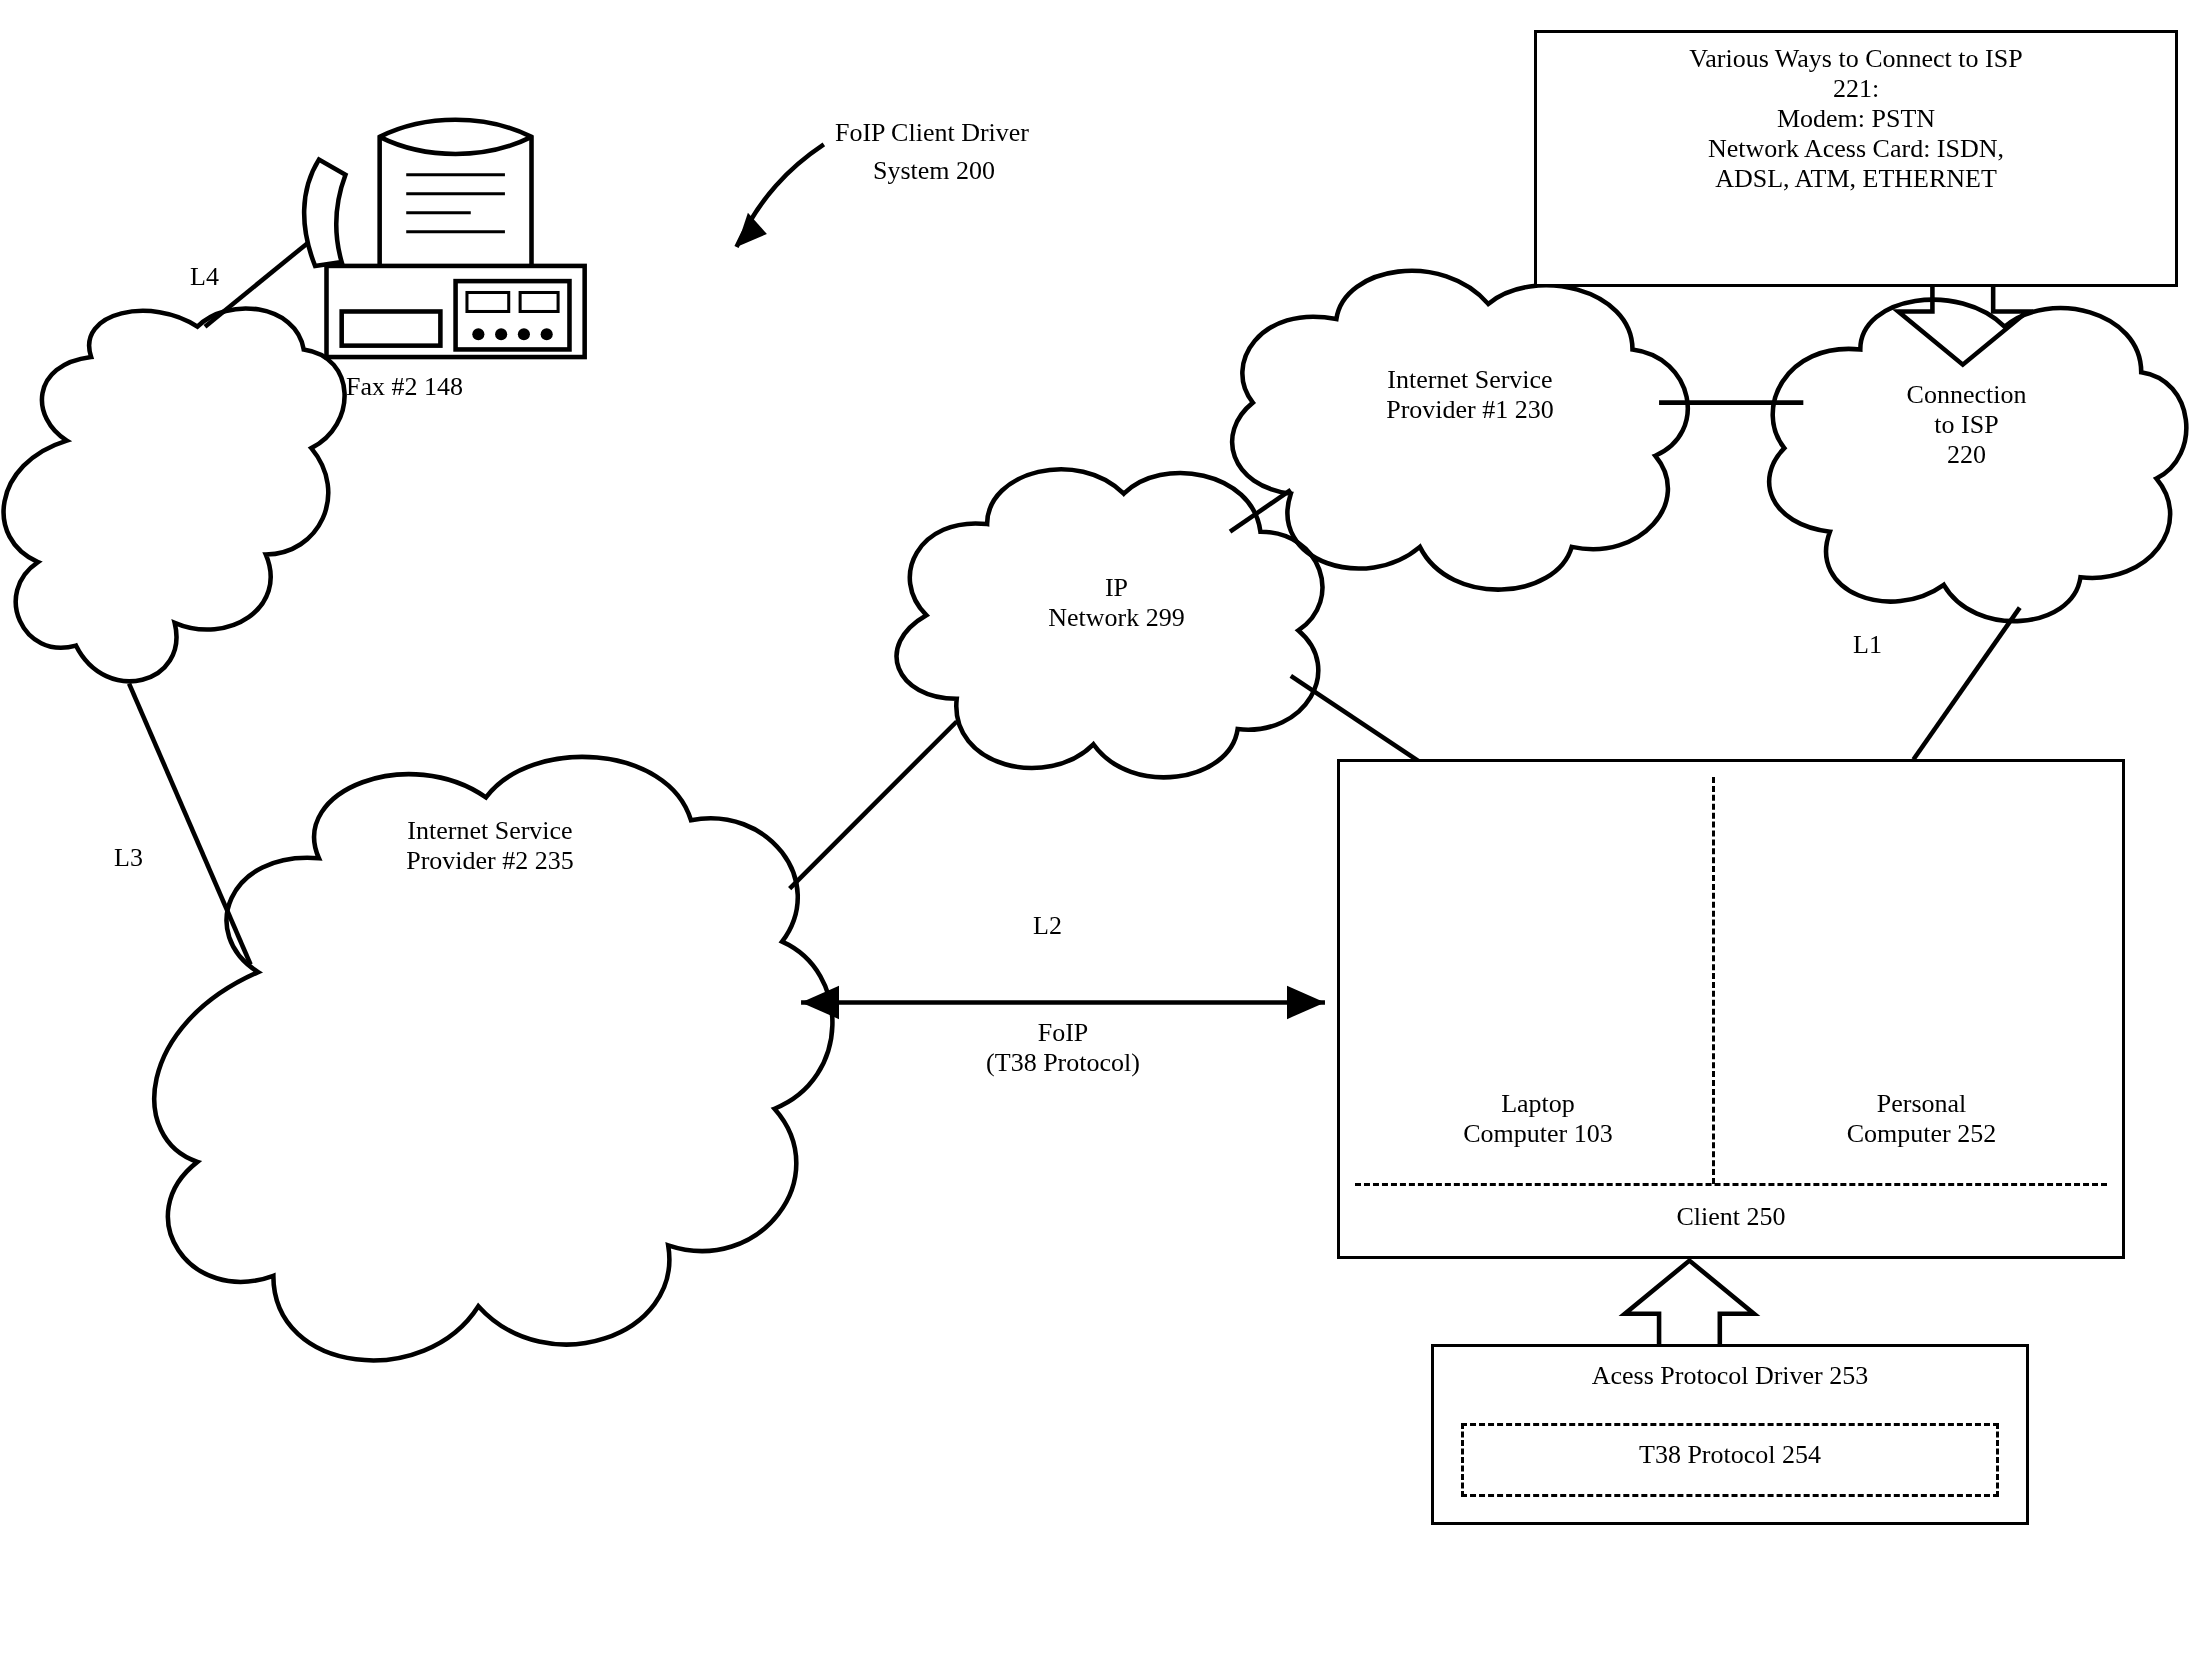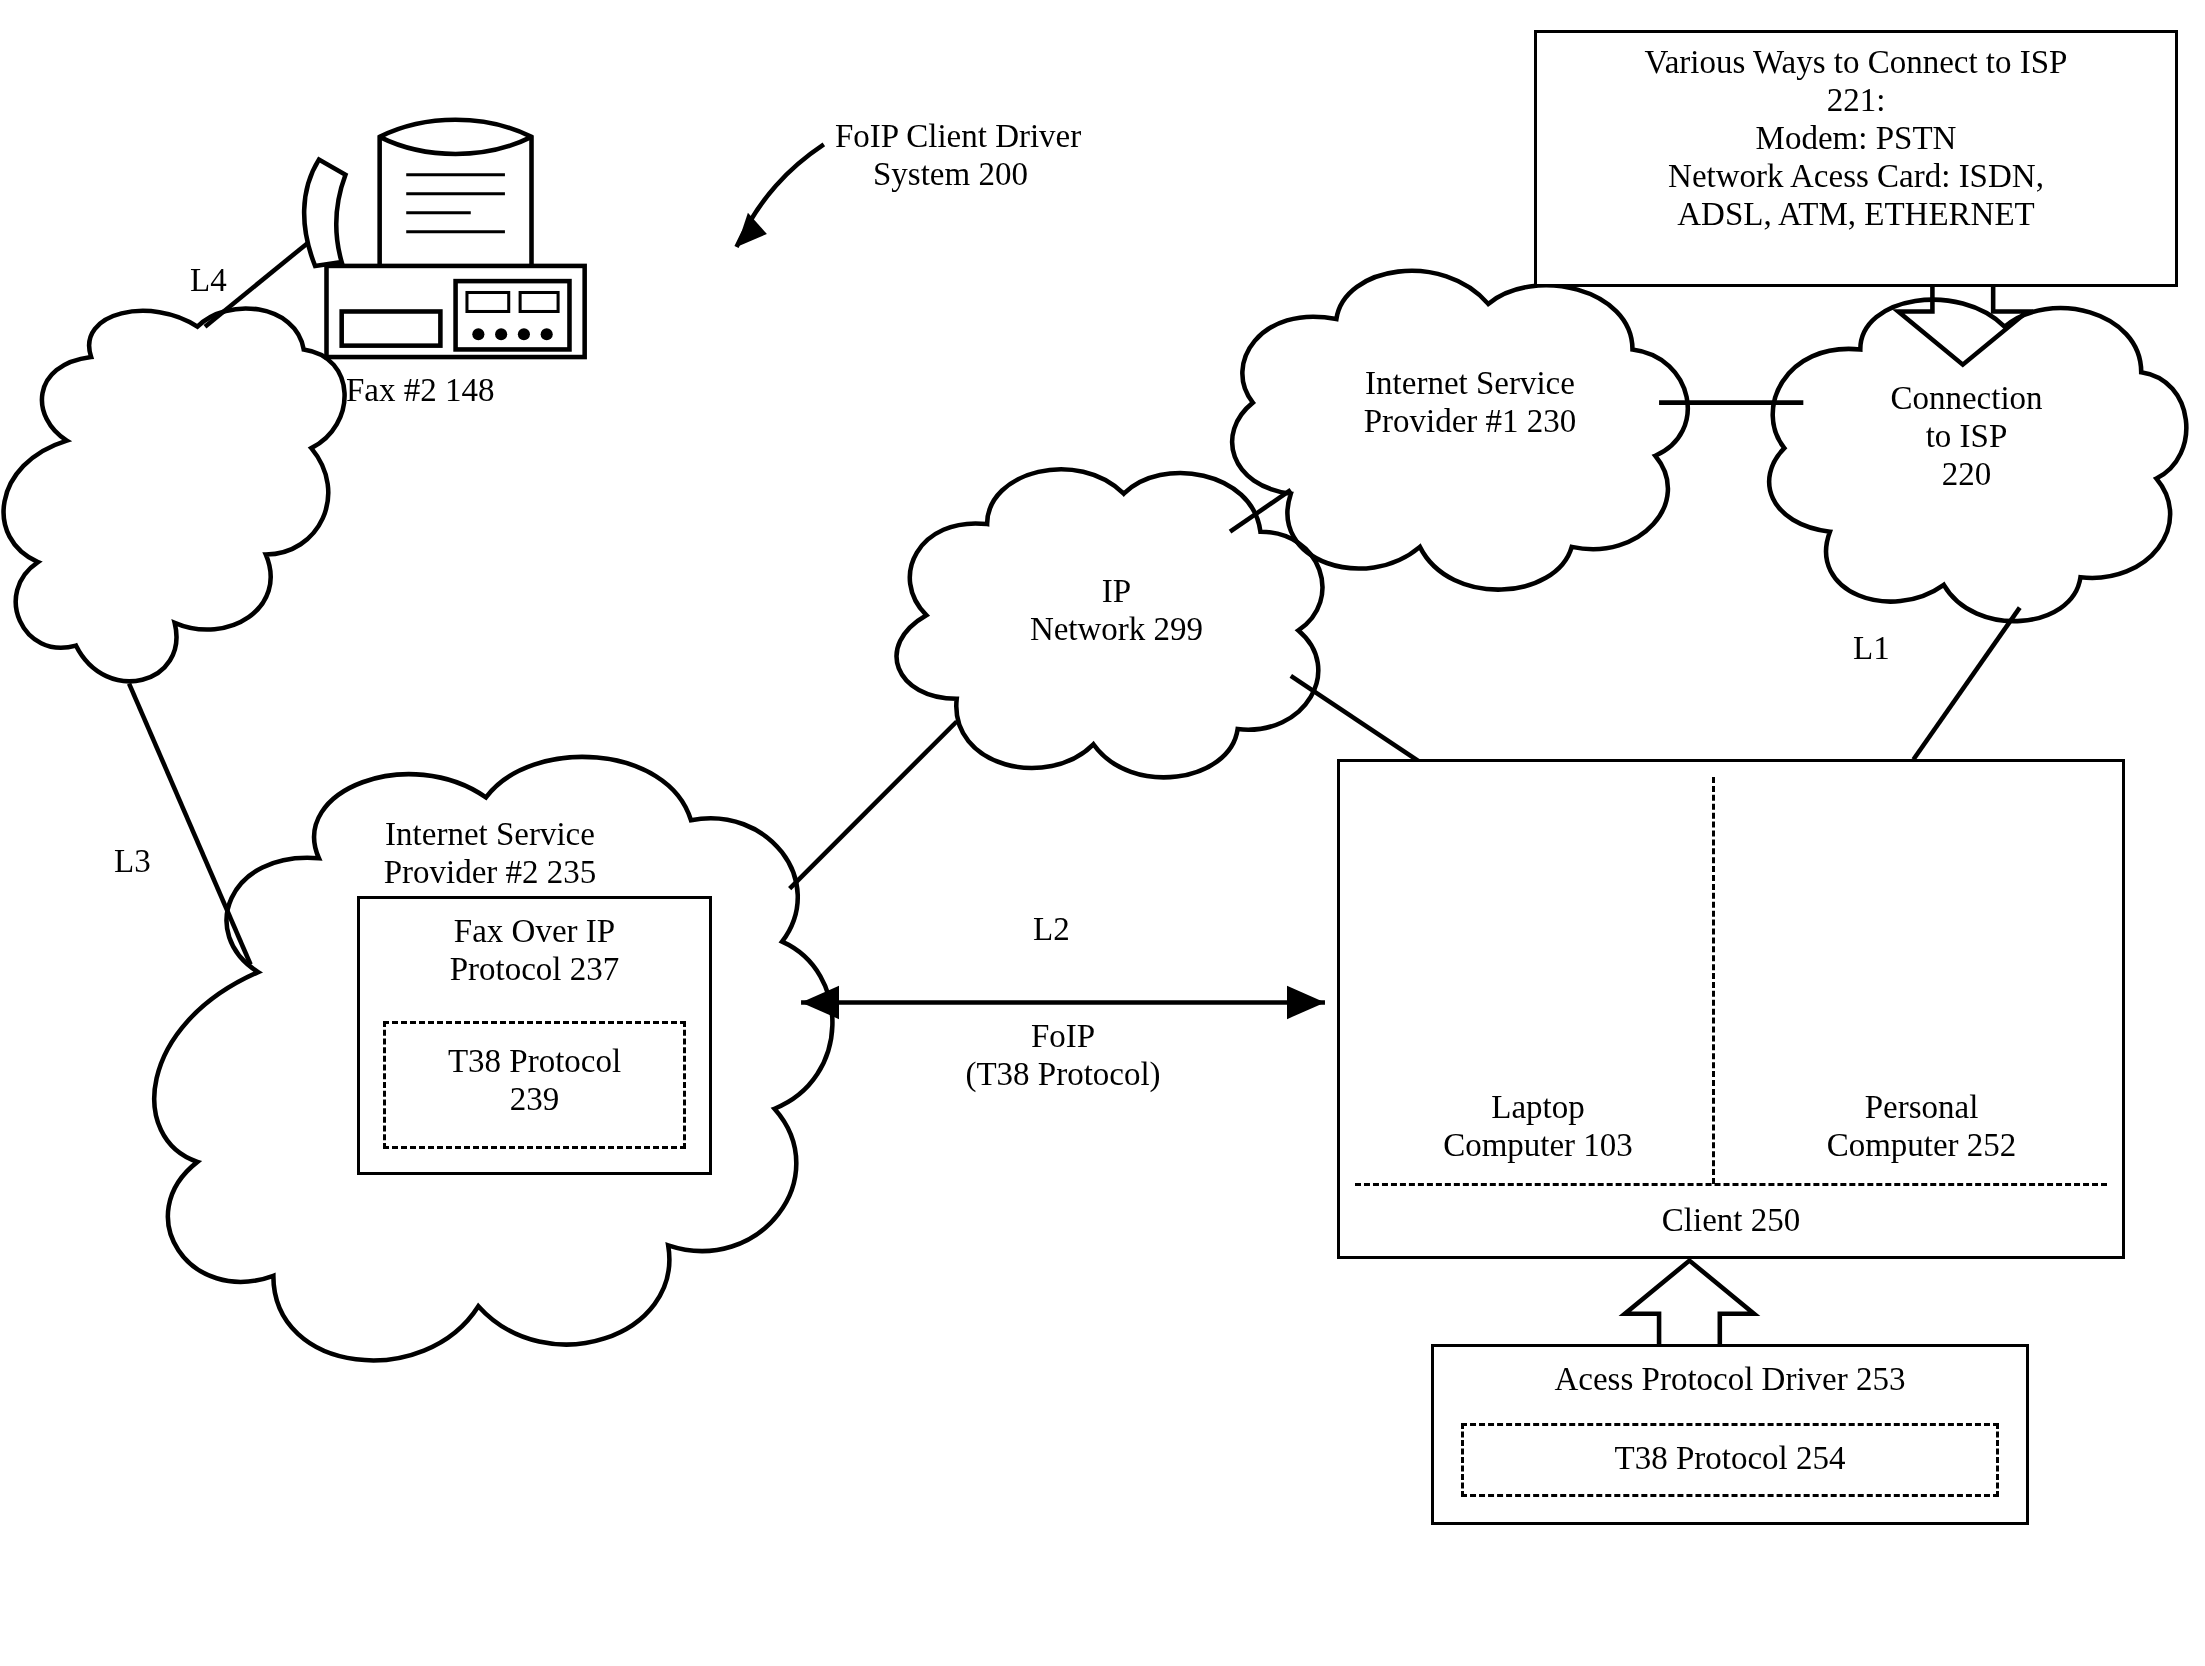--- a/index.html
+++ b/index.html
@@ -1,17 +1,17 @@
 <!DOCTYPE html>
 <html style="font-size:12px"><head>
 <meta charset="utf-8">
 <style>
   html,body{margin:0;padding:0;background:#fff;font-family:"Times New Roman",Times,serif;color:#000;}
   #stage{position:relative;width:2205px;height:1667px;}
-  .txt{position:absolute;text-align:center;line-height:1.15;font-size:33px;white-space:nowrap;}
+  .txt{position:absolute;text-align:center;line-height:1.15;font-size:26px;white-space:nowrap;}
   .u{}
   .box{position:absolute;border:3.8px solid #000;background:#fff;}
   .dashed{border:3.8px dashed #000;}
   svg{position:absolute;top:0;left:0;overflow:visible;}
 </style>
 </head>
 <body>
 
 <div id="stage">
 
@@ -177,32 +177,20 @@
 <div class="txt" style="left:190px;top:262px;">L4</div>
 
 
 <div class="txt" style="left:114px;top:843px;">L3</div>
 
 <div class="txt" style="left:300px;top:816px;width:380px;">
   <span>Internet Service</span><br>
   <span>Provider #2 </span><span class="u">235</span>
 </div>
 
-<div class="box" style="left:357px;top:896px;width:349px;height:273px;">
-  <div class="txt" style="position:relative;margin-top:13.7px;left:0;width:100%;">
-    <span>Fax Over IP</span><br>
-    <span>Protocol </span><span class="u">237</span>
-  </div>
-  <div class="dashed" style="position:absolute;left:23px;top:122px;right:23px;height:122px;">
-    <div class="txt" style="position:relative;margin-top:19px;left:0;width:100%;">
-      <span>T38 Protocol</span><br>
-      <span class="u">239</span>
-    </div>
-  </div>
-</div>
 
 <div class="txt" style="left:980px;top:573px;width:273px;">
   <span>IP</span><br>
   <span>Network </span><span class="u">299</span>
 </div>
 
 <div class="txt" style="left:1299px;top:365px;width:342px;">
   <span>Internet Service</span><br>
   <span>Provider #1 </span><span class="u">230</span>
 </div>

